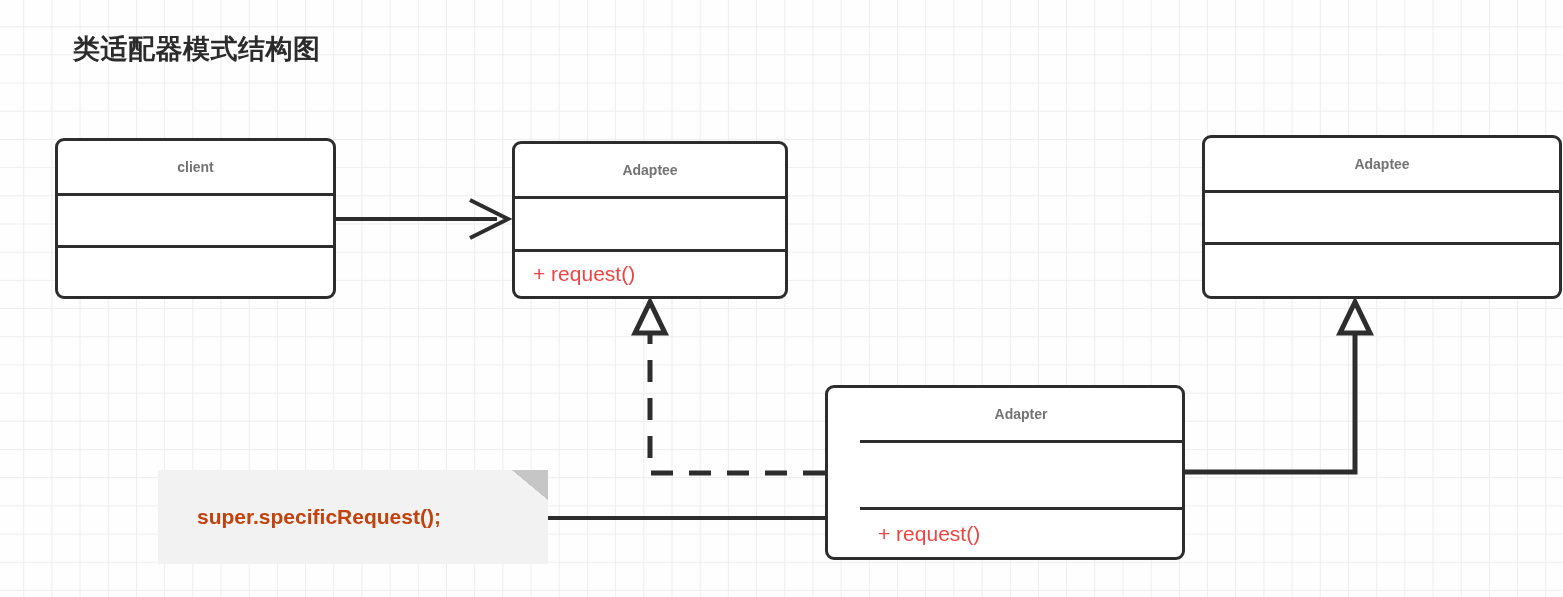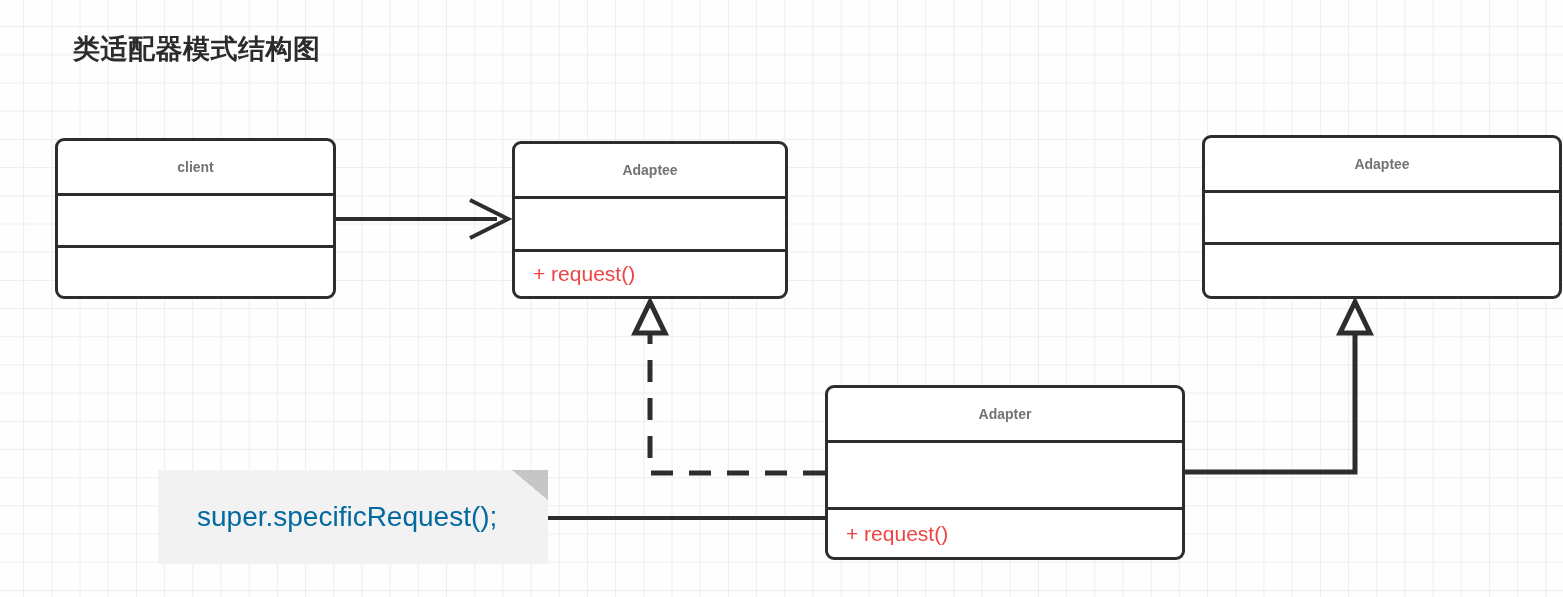--- a/index.html
+++ b/index.html
@@ -91,38 +91,38 @@
   #class-client .uml-attrs  { height: 52px; }
 
   #class-target { left: 512px; top: 141px; width: 276px; height: 158px; }
   #class-target .uml-name   { height: 55px; }
   #class-target .uml-attrs  { height: 53px; }
 
   #class-adaptee { left: 1174px; top: 135px; width: 360px; height: 164px; margin-left: 28px; }
   #class-adaptee .uml-name   { height: 55px; }
   #class-adaptee .uml-attrs  { height: 52px; }
 
-  #class-adapter { left: 825px; top: 385px; width: 360px; height: 175px; }
+  #class-adapter { left: 825px; top: 385px; width: 360px; height: 175px; padding-left: 32px; }
   #class-adapter .uml-name   { height: 55px; }
   #class-adapter .uml-attrs  { height: 67px; }
 
   .uml-note {
     position: absolute;
     left: 158px;
     top: 470px;
     width: 390px;
     height: 94px;
     box-sizing: border-box;
     background: #f2f2f2;
     display: flex;
     align-items: center;
     padding-left: 39px;
-    font-size: 28px;
-    font-weight: normal;
-    color: #0369a1;
+    font-size: 21px;
+    font-weight: bold;
+    color: #c2410c;
     white-space: nowrap;
   }
   .note-fold {
     position: absolute;
     right: 0;
     top: 0;
     width: 36px;
     height: 30px;
     background: linear-gradient(to left bottom, #c6c6c6 50%, rgba(0,0,0,0) 50.5%);
   }

